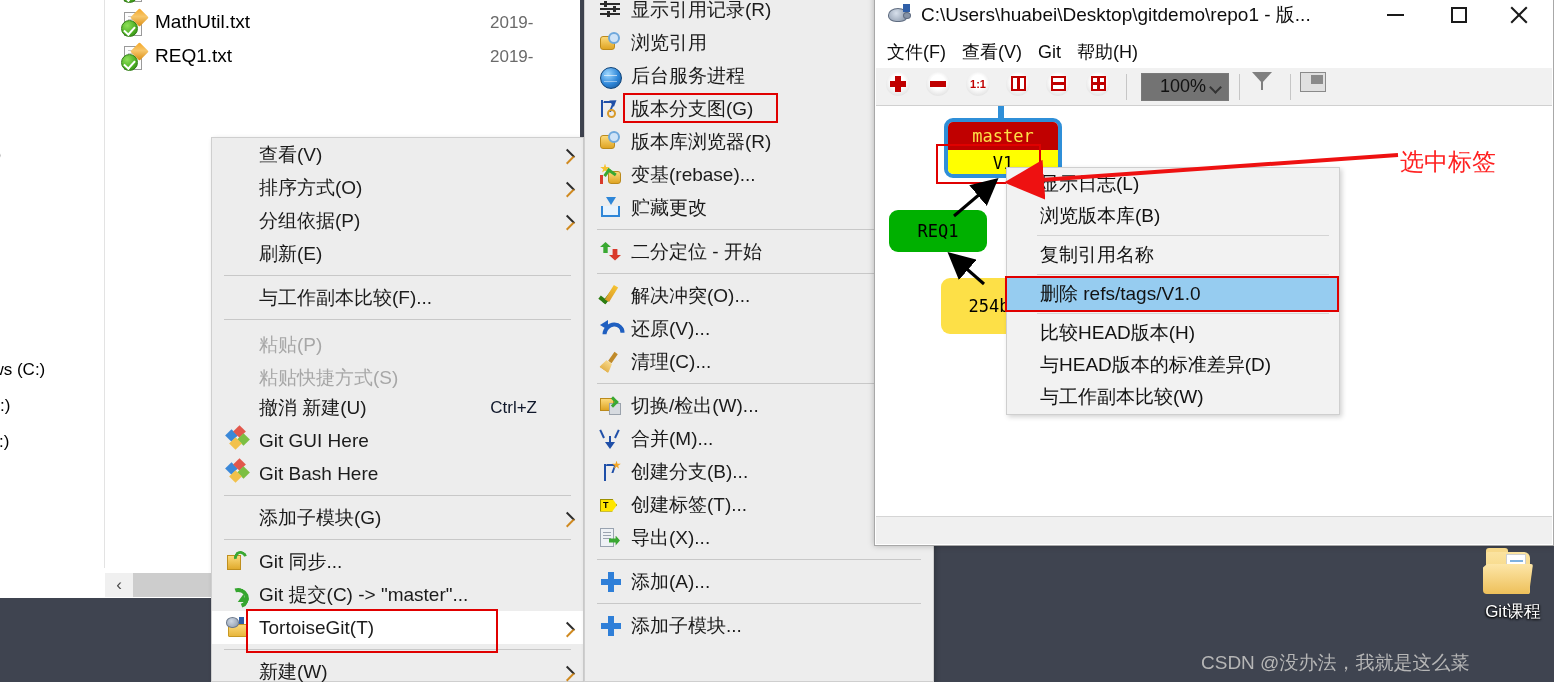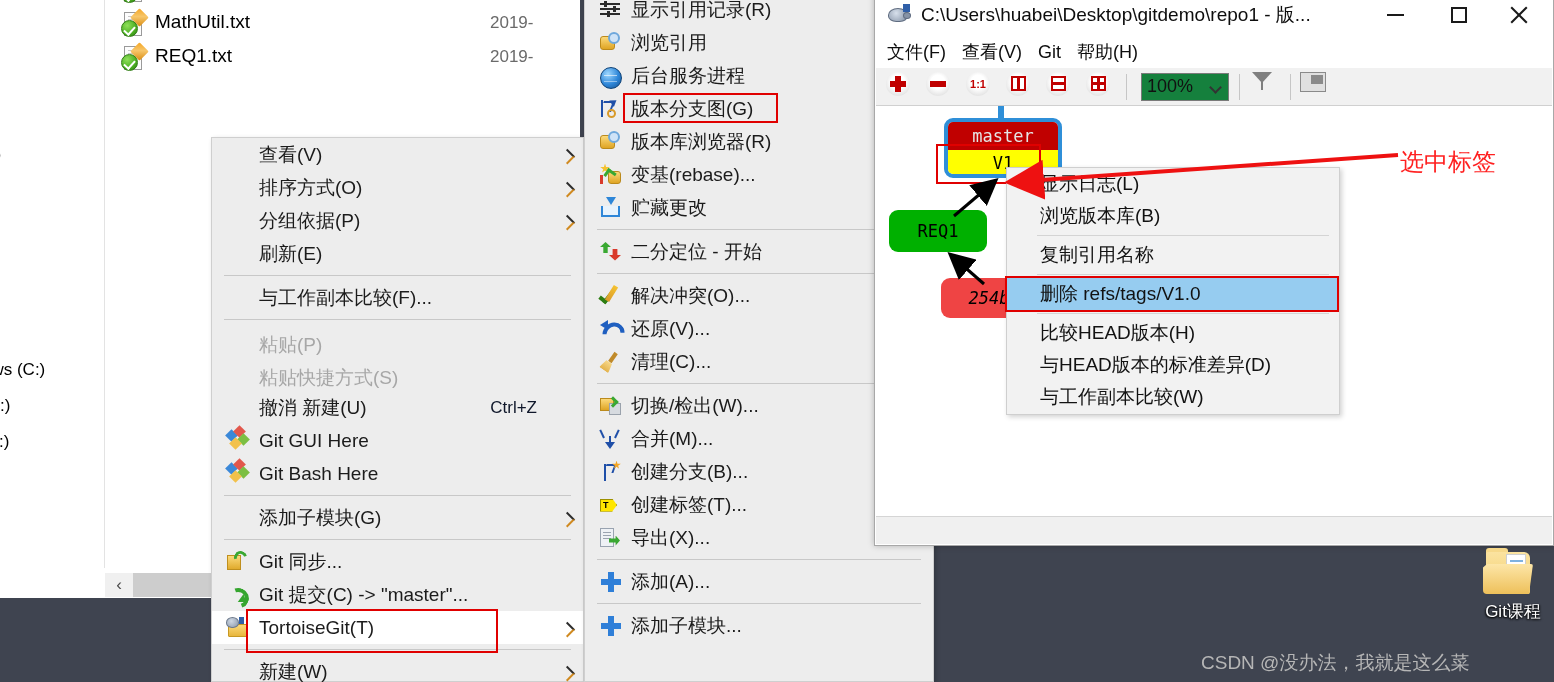--- a/index.html
+++ b/index.html
@@ -488,22 +488,22 @@
   .g-plus::after  { content:""; position:absolute; left:4px; top:9px; width:16px; height:6px; background:#c00000; }
   .g-minus::after { content:""; position:absolute; left:4px; top:9px; width:16px; height:6px; background:#c00000; }
   .g-11 { font-size:11px; color:#c00000; font-weight:bold; font-family:"Liberation Sans",sans-serif; }
   .g-box { width:15px; height:15px; border:2px solid #c00000; position:relative; }
   .g-box.v::after { content:""; position:absolute; left:4px; top:-2px; width:3px; height:15px; background:#c00000; }
   .g-box.h::after { content:""; position:absolute; left:-2px; top:4px; width:15px; height:3px; background:#c00000; }
   .g-box.b::after { content:""; position:absolute; left:4px; top:-2px; width:3px; height:15px; background:#c00000; }
   .g-box.b::before { content:""; position:absolute; left:-2px; top:4px; width:15px; height:3px; background:#c00000; z-index:1;}
   #tb-zoom {
     margin-left:14px; width:88px; height:28px;
-    border:1px solid #7a7a7a; background:#15803d;
-    display:flex; align-items:center; padding:0 5px;
+    border:1px solid #7a7a7a; background:#737373;
+    display:flex; align-items:center; padding:0 18px;
     position:relative;
   }
   #tb-zoom-value { font-size:18px; color:#111; }
   #tb-zoom-caret {
     position:absolute; right:8px; top:9px; width:9px; height:9px;
     border:solid #333; border-width:0 2px 2px 0; transform:rotate(45deg);
   }
   .tb-sep { width:1px; height:26px; background:#c6c6c6; margin-left:10px; }
   #tb-filter .fg {
     width:20px; height:18px; position:relative;
@@ -544,30 +544,30 @@
   }
   #node-head .band-v1 {
     position:absolute; left:0; top:28px; width:110px; height:26px;
     background:#ffff00;
     display:flex; align-items:center; justify-content:center;
   }
   .node-label {
     font-family:"DejaVu Sans Mono","Liberation Mono",monospace;
     font-size:17px; color:#000;
   }
-  .node-label.on-red { color:#e5e5e5; }
+  .node-label.on-red { color:#fde047; }
   #node-req1 {
     position:absolute; left:13px; top:104px; width:98px; height:42px;
     background:#00b000; border-radius:9px;
     display:flex; align-items:center; justify-content:center;
   }
   #node-254b {
-    position:absolute; left:65px; top:172px; width:96px; height:40px;
-    background:#ef4444; border-radius:9px;
-    display:flex; align-items:center; justify-content:center;font-style:italic;
+    position:absolute; left:65px; top:172px; width:96px; height:56px;
+    background:#fde047; border-radius:9px;
+    display:flex; align-items:center; justify-content:center;
   }
   #graph-topline {
     position:absolute; left:122px; top:0px; width:6px; height:14px; background:#2f8fd8;
   }
 
   
   #v1-selection-box {
     position:absolute; left:60px; top:38px; width:105px; height:40px;
     border:2px solid #e00000;
   }

